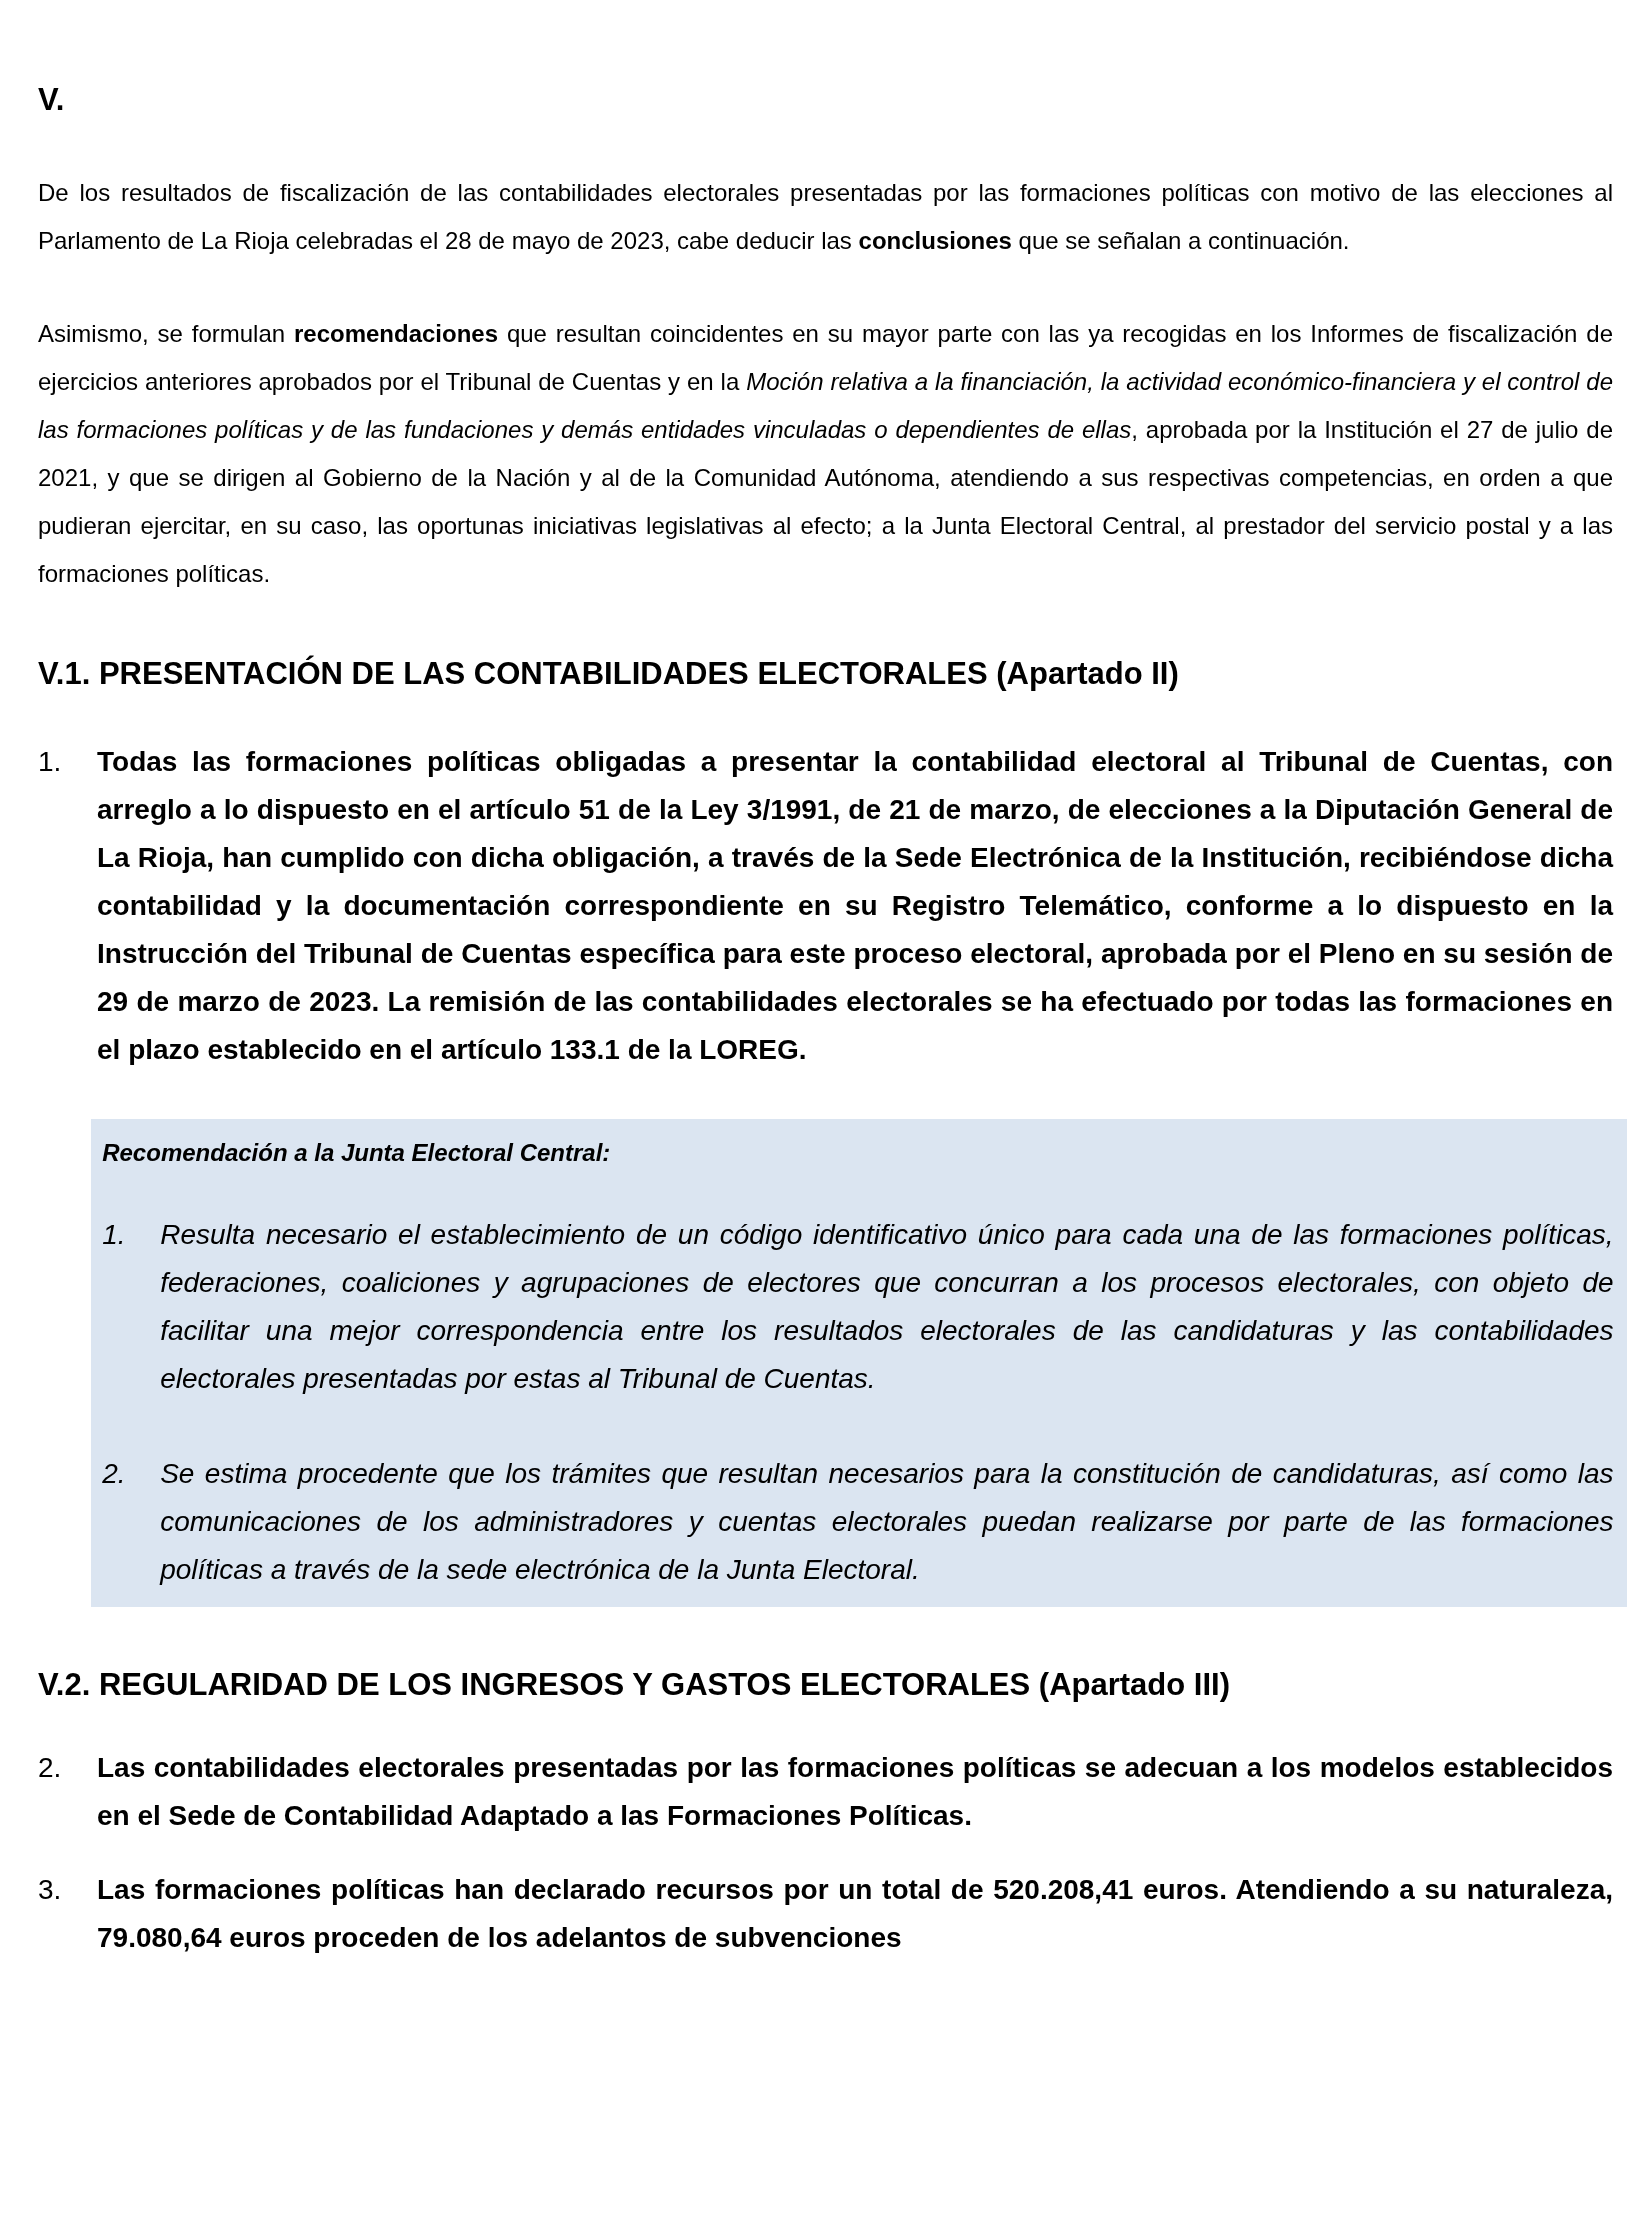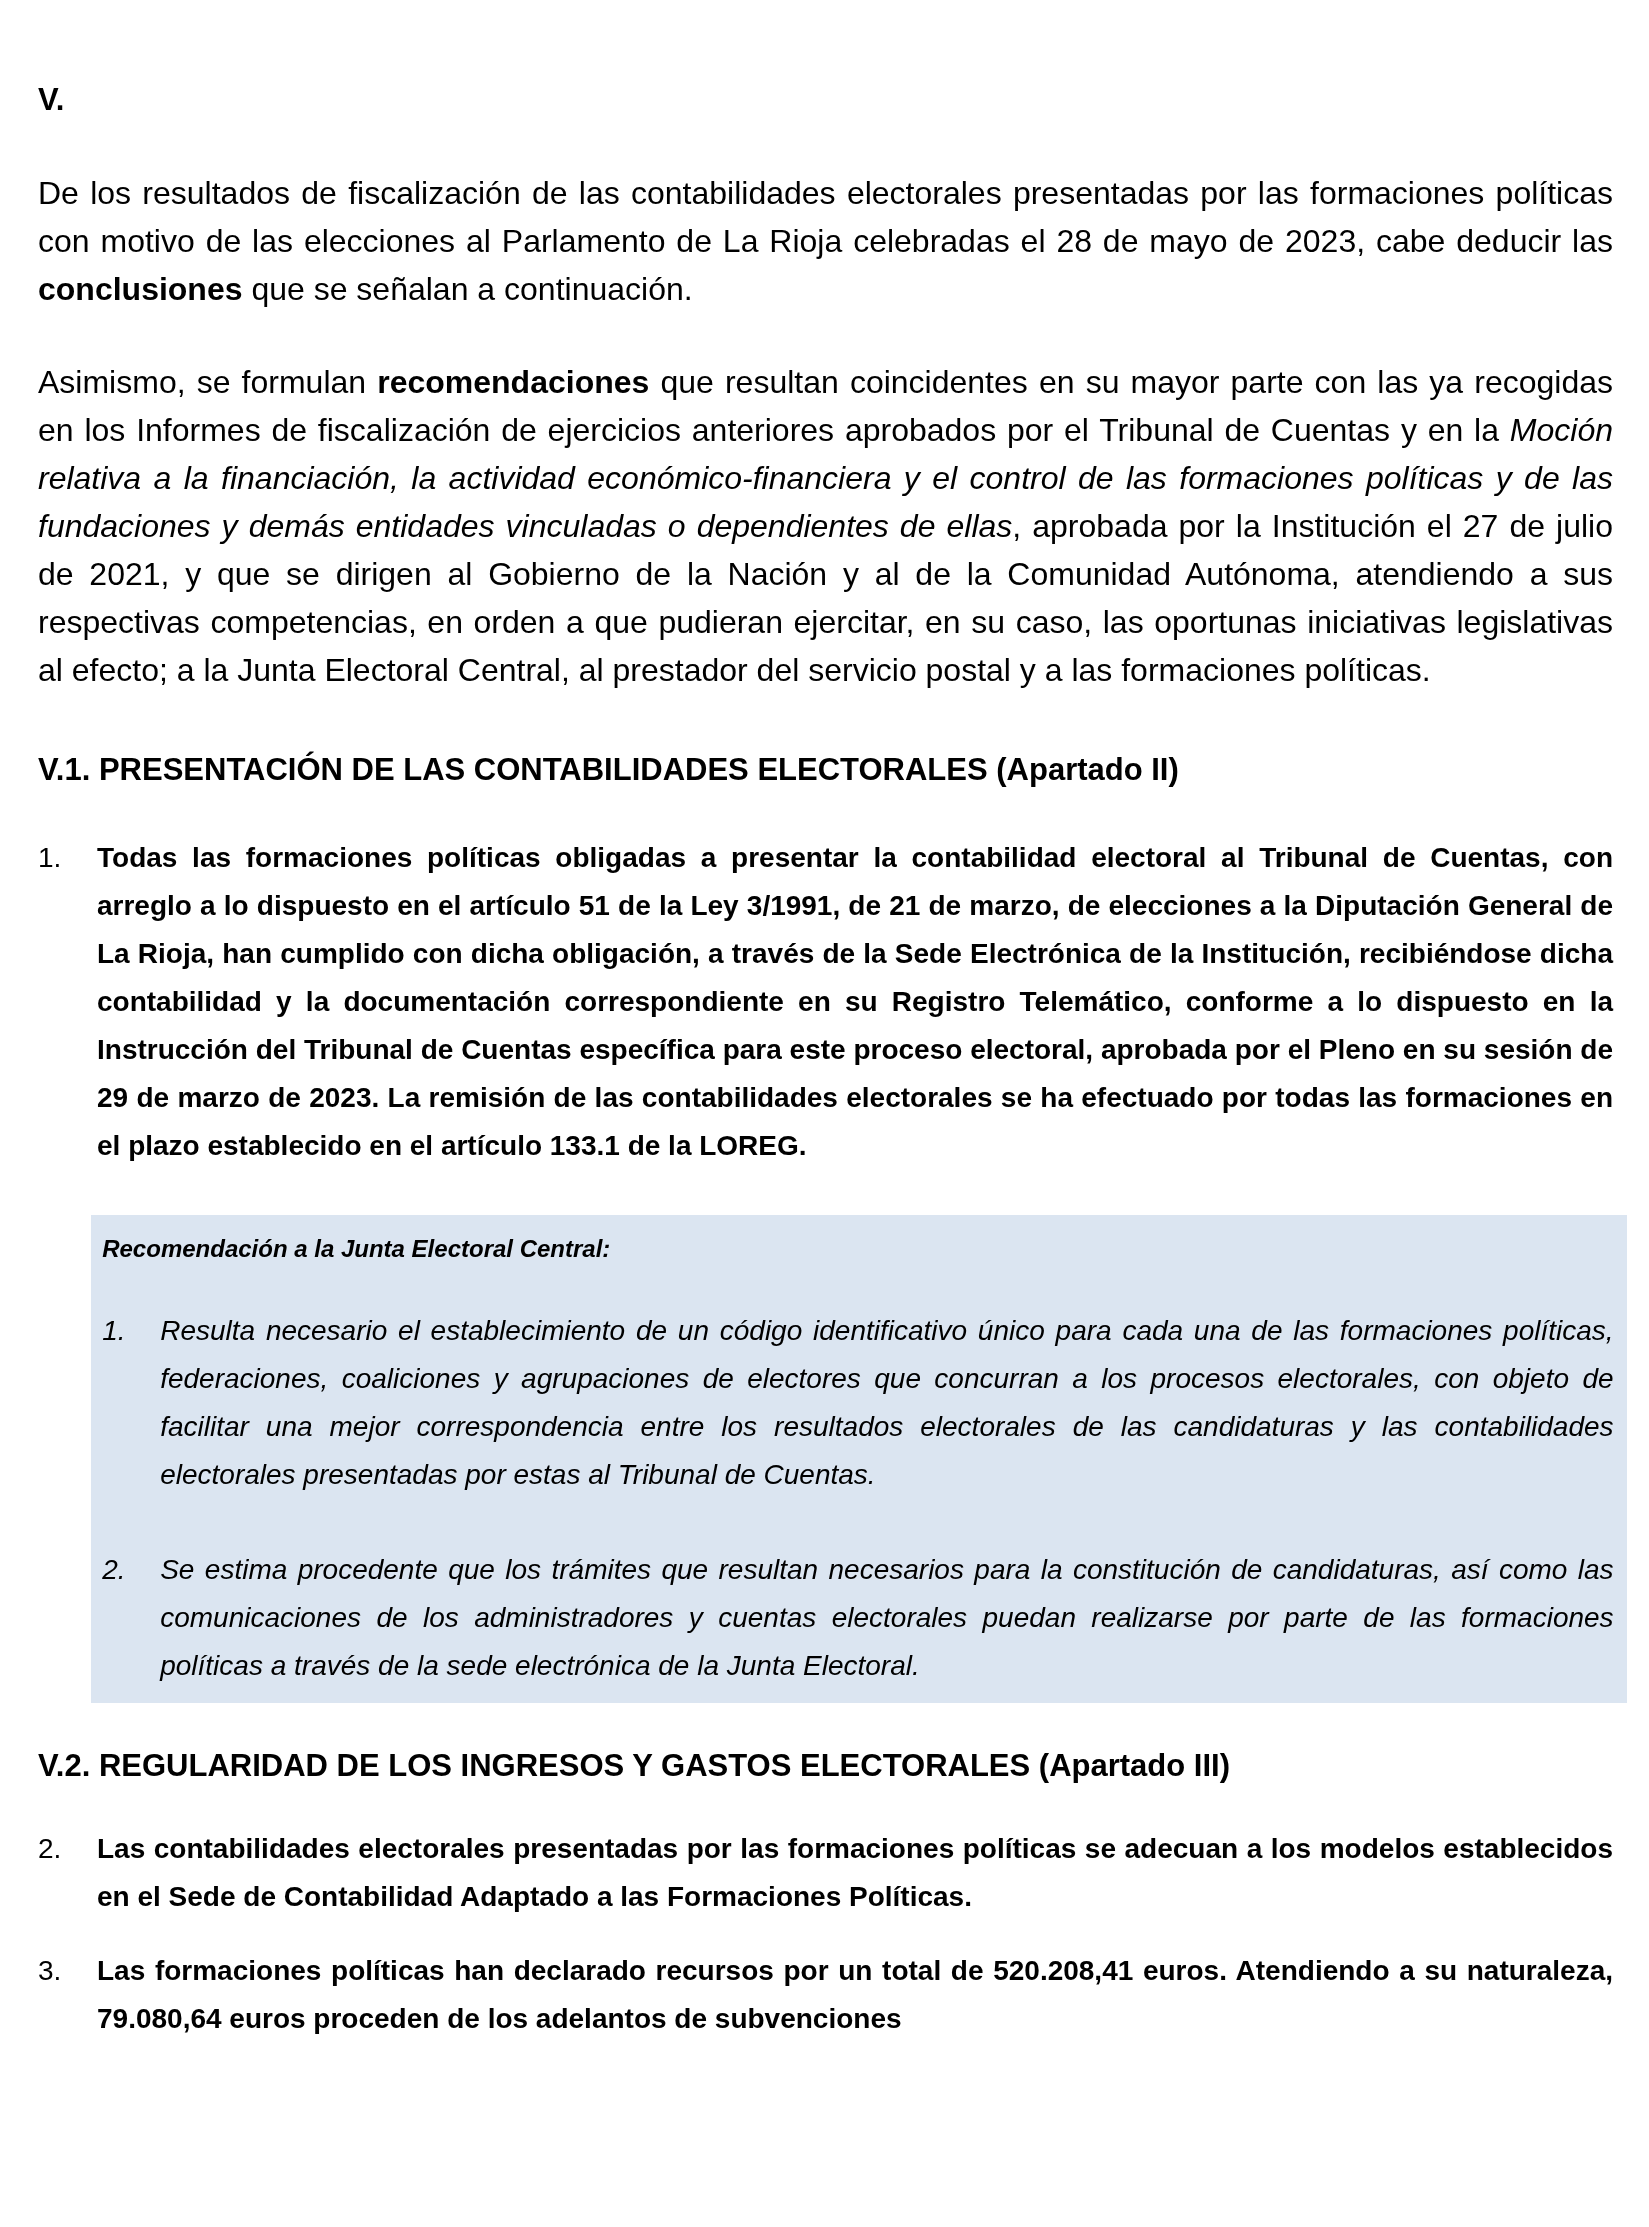--- a/index.html
+++ b/index.html
@@ -21,25 +21,25 @@
   
   .heading {
     font-weight: bold;
     font-size: 31px;
     line-height: 39px;
     text-align: left;
   }
   .h-main { margin-top: 80px; display: flex; }
   .h-main .h-num { flex: 0 0 67px; }
   .h-v1 { margin-top: 56px; }
-  .h-v2 { margin-top: 43px; }
+  .h-v2 { margin-top: 58px; }
 
   
   .para {
-    font-size: 32px;
+    font-size: 24px;
     line-height: 48px;
     text-align: justify;
   }
   .p-intro1 { margin-top: 50px; }
   .p-intro2 { margin-top: 45px; }
 
   .seg-bold { font-weight: bold; }
   .seg-italic { font-style: italic; }
 
   

